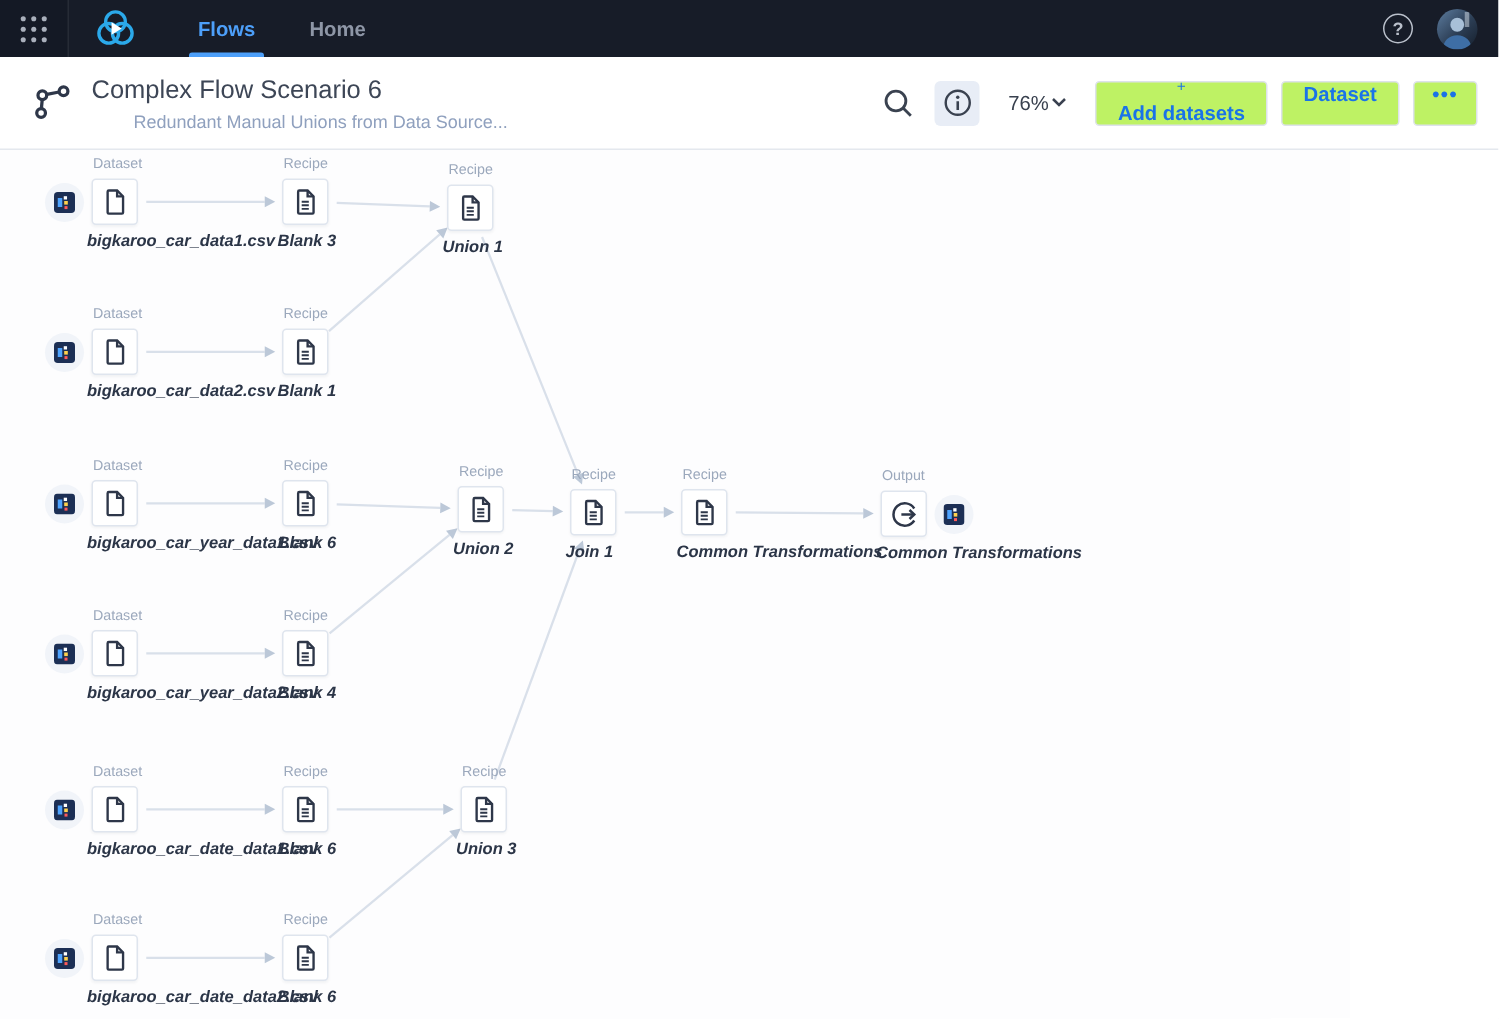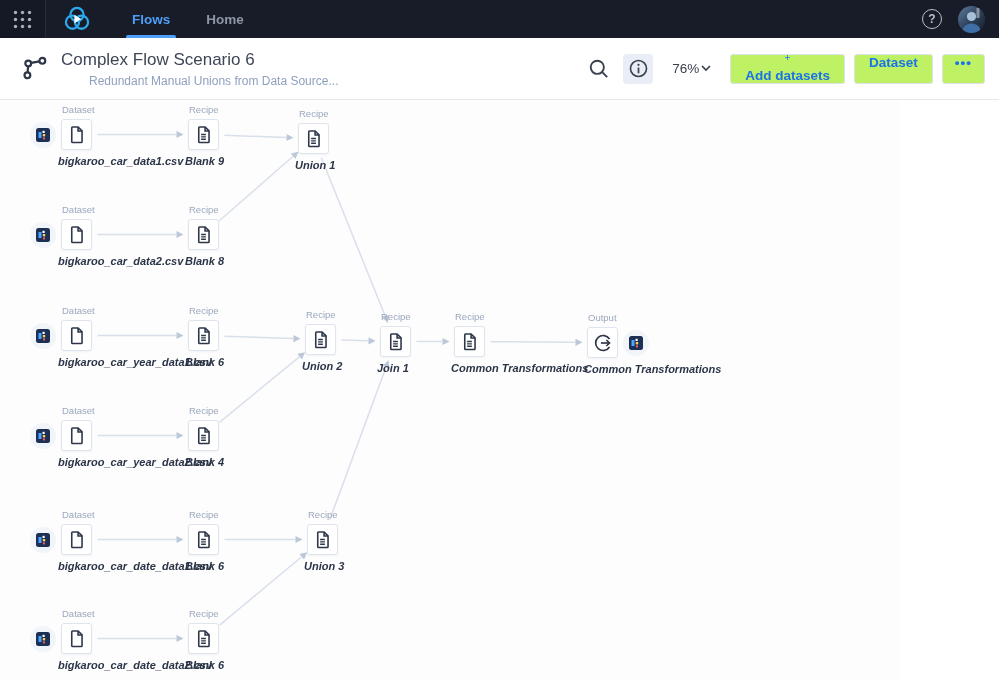--- a/index.html
+++ b/index.html
@@ -212,21 +212,21 @@
       </div>
       <div class="node" style="left: 188px; top: 19px;">
         <div class="node-type">Recipe</div>
         <div class="node-box">
           <svg width="19" height="19" viewBox="0 0 24 24">
             <path d="M7 2.5h7l5 5V21a1 1 0 0 1-1 1H7a1 1 0 0 1-1-1V3.5a1 1 0 0 1 1-1z" fill="none" stroke="#2e3749" stroke-width="2"></path>
             <path d="M14 2.5v5h5" fill="none" stroke="#2e3749" stroke-width="2"></path>
             <path d="M9 12h6M9 15h6M9 18h6" stroke="#2e3749" stroke-width="1.6"></path>
           </svg>
         </div>
-        <div class="node-name">Blank 9</div>
+        <div class="node-name">Blank 3</div>
       </div>
       <div class="node" style="left: 298px; top: 23px;">
         <div class="node-type">Recipe</div>
         <div class="node-box">
           <svg width="19" height="19" viewBox="0 0 24 24">
             <path d="M7 2.5h7l5 5V21a1 1 0 0 1-1 1H7a1 1 0 0 1-1-1V3.5a1 1 0 0 1 1-1z" fill="none" stroke="#2e3749" stroke-width="2"></path>
             <path d="M14 2.5v5h5" fill="none" stroke="#2e3749" stroke-width="2"></path>
             <path d="M9 12h6M9 15h6M9 18h6" stroke="#2e3749" stroke-width="1.6"></path>
           </svg>
         </div>
@@ -253,21 +253,21 @@
       </div>
       <div class="node" style="left: 188px; top: 119px;">
         <div class="node-type">Recipe</div>
         <div class="node-box">
           <svg width="19" height="19" viewBox="0 0 24 24">
             <path d="M7 2.5h7l5 5V21a1 1 0 0 1-1 1H7a1 1 0 0 1-1-1V3.5a1 1 0 0 1 1-1z" fill="none" stroke="#2e3749" stroke-width="2"></path>
             <path d="M14 2.5v5h5" fill="none" stroke="#2e3749" stroke-width="2"></path>
             <path d="M9 12h6M9 15h6M9 18h6" stroke="#2e3749" stroke-width="1.6"></path>
           </svg>
         </div>
-        <div class="node-name">Blank 8</div>
+        <div class="node-name">Blank 1</div>
       </div>
       <div class="node" style="left: 61px; top: 220px;">
         <div class="node-type">Dataset</div>
         <div class="node-box">
           <svg width="19" height="19" viewBox="0 0 24 24">
             <path d="M7 2.5h7l5 5V21a1 1 0 0 1-1 1H7a1 1 0 0 1-1-1V3.5a1 1 0 0 1 1-1z" fill="none" stroke="#2e3749" stroke-width="2"></path>
             <path d="M14 2.5v5h5" fill="none" stroke="#2e3749" stroke-width="2"></path>
           </svg>
         </div>
         <div class="node-name">bigkaroo_car_year_data1.csv</div>

